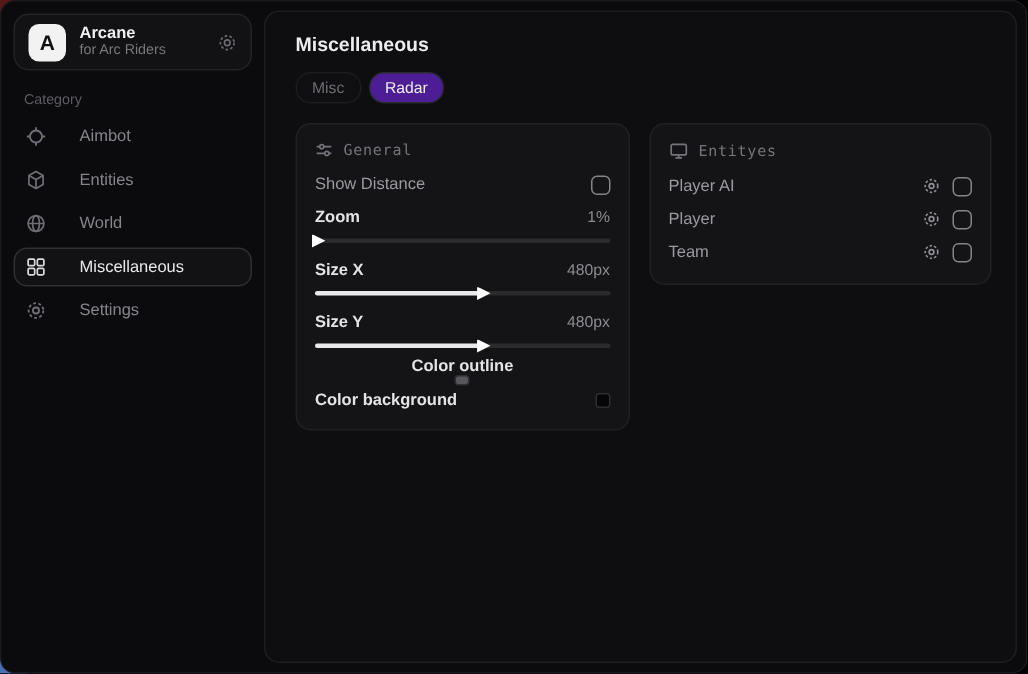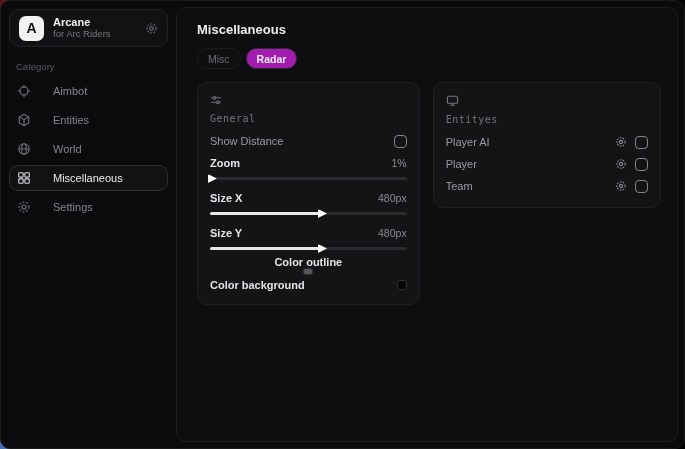--- a/index.html
+++ b/index.html
@@ -27,27 +27,27 @@
   .nav-item.active .nicon { color:#d9d9de; }
   .sub-card { position:absolute; left:8px; right:8px; bottom:8px; border:1px solid #222226; border-radius:9px; background:#0e0e10; padding:6px 9px 7px; }
   .sub-line1 { font-family:"DejaVu Sans Mono", monospace; font-size:9.5px; color:#97979f; white-space:nowrap; }
   .sub-line2 { margin-top:2px; font-size:9px; font-weight:700; color:#a6a6ae; }
 
   
   .main { position:absolute; left:175px; top:6px; right:6px; bottom:6px; background:#0e0e10; border:1px solid #1e1e22; border-radius:10px; padding:14px 16px 0 20px; }
   .page-title { font-size:13px; font-weight:700; color:#ececef; }
   .tabs { display:flex; gap:5px; margin-top:11px; }
   .tab { height:21px; padding:0 10px; display:flex; align-items:center; border-radius:10px; font-size:10.5px; color:#6d6d75; border:1px solid #1c1c20; background:#0f0f11; cursor:default; }
-  .tab.active { background:#a21caf; border-color:#2a2a2f; color:#ececef; font-weight:700;text-align:right; }
+  .tab.active { background:#4c1d95; border-color:#2a2a2f; color:#ececef; font-weight:400;text-align:right; }
 
   .panels { display:flex; align-items:flex-start; gap:13px; margin-top:13px; }
   .card { background:#141416; border:1px solid #212125; border-radius:10px; padding:9px 12px 10px; }
   .card.general { width:232px; }
   .card.entities { width:238px; }
-  .card-head { display:flex; align-items:flex-start; gap:7px; margin:2px 0 6px; color:#74747c;flex-direction:column; }
+  .card-head { display:flex; align-items:flex-end; gap:7px; margin:2px 0 6px; color:#74747c; }
   .card-title { font-family:"DejaVu Sans Mono", monospace; font-size:10px; letter-spacing:.5px; color:#74747c; }
 
   .row { display:flex; align-items:center; justify-content:space-between; height:22px; }
   .lbl-dim { font-size:11px; color:#9a9aa2; }
   .lbl-strong { font-size:11px; font-weight:700; color:#e4e4e8; }
   .val { font-size:10.5px; color:#8b8b92; }
   .checkbox { width:13px; height:13px; border:1.5px solid #84848c; border-radius:4px; background:transparent; }
   .slider-group { margin:2px 0 6px; }
   .slider { position:relative; height:3px; margin-top:6px; background:#2b2b2f; border-radius:2px; }
   .slider .fill { width:var(--pct,0%); height:100%; background:#e9e9ec; border-radius:2px; }

